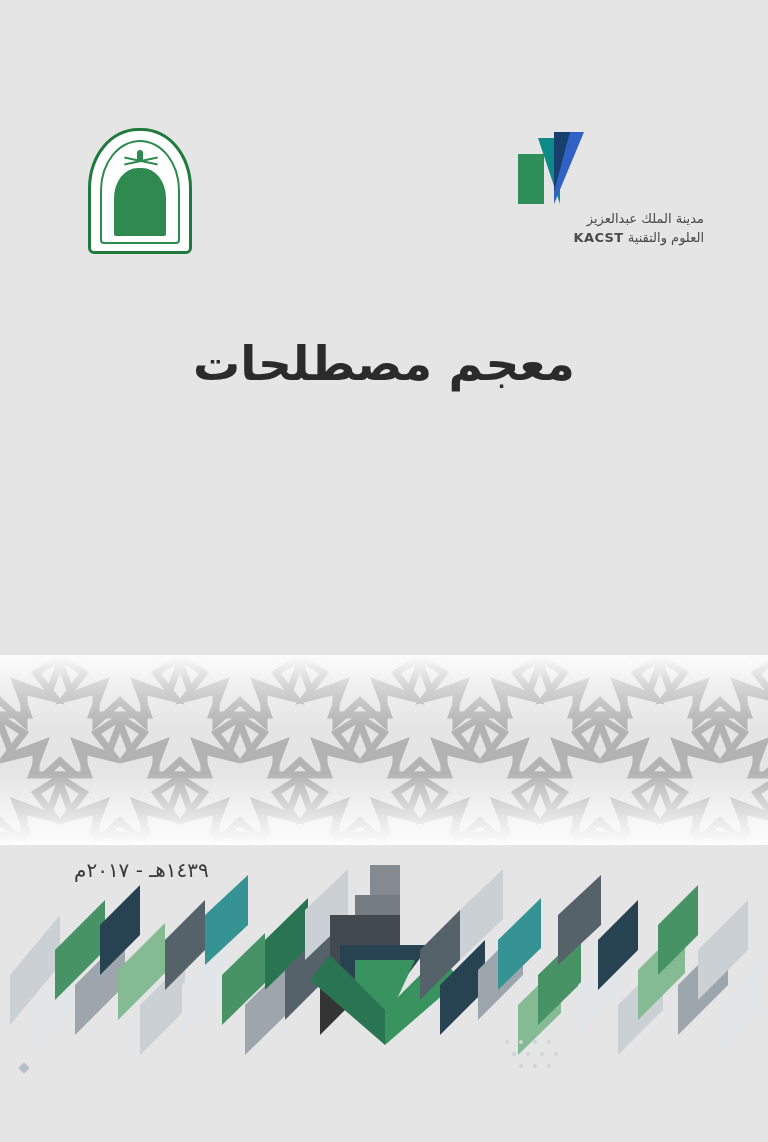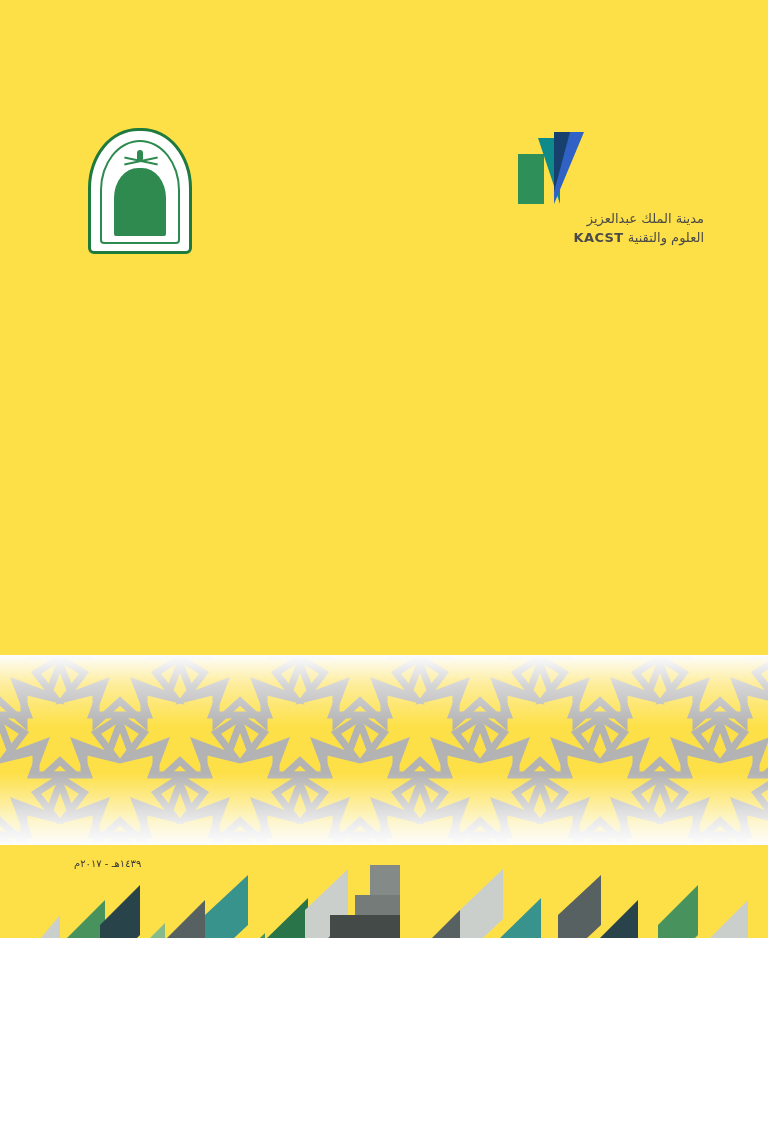--- a/index.html
+++ b/index.html
@@ -6,23 +6,23 @@
     margin: 0;
     padding: 0;
     background: #ffffff;
   }
   body {
     font-family: "DejaVu Sans", "Liberation Sans", sans-serif;
   }
   .page {
     position: relative;
     width: 768px;
-    height: 938px;
+    height: 1142px;
     margin: 0 auto;
-    background: #fde047;
+    background: #e5e5e5;
     overflow: hidden;
   }
 
   
   .logos {
     position: absolute;
     top: 118px;
     left: 0;
     width: 768px;
     height: 150px;
@@ -200,21 +200,21 @@
         rgba(253,253,253,0.75) 88%,
         rgba(253,253,253,1) 100%);
     pointer-events: none;
   }
 
   
   .date-text {
     position: absolute;
     top: 858px;
     left: 74px;
-    font-size: 10px;
+    font-size: 20px;
     color: #3a3a3a;
     letter-spacing: 1px;
   }
 
   
   .bottom-art {
     position: absolute;
     left: 0;
     top: 855px;
     width: 768px;
@@ -274,20 +274,21 @@
         <div class="l2">
           <span>العلوم والتقنية</span>
           <b>KACST</b>
         </div>
       </div>
     </div>
 
   </div>
 
   <div class="title-block">
+    <div class="title-line">معجم مصطلحات</div>
   </div>
 
   <div class="pattern-band">
     <svg width="768" height="190" viewBox="0 0 768 190" xmlns="http://www.w3.org/2000/svg" aria-hidden="true">
       <defs>
         <g id="starunit">
           <g fill="none" stroke="#b3b3b3" stroke-width="7">
             <polygon points="60,8 72,40 104,28 92,60 124,60 96,78 116,104 84,96 84,128 60,106 36,128 36,96 4,104 24,78 -4,60 28,60 16,28 48,40"></polygon>
           </g>
         </g>

